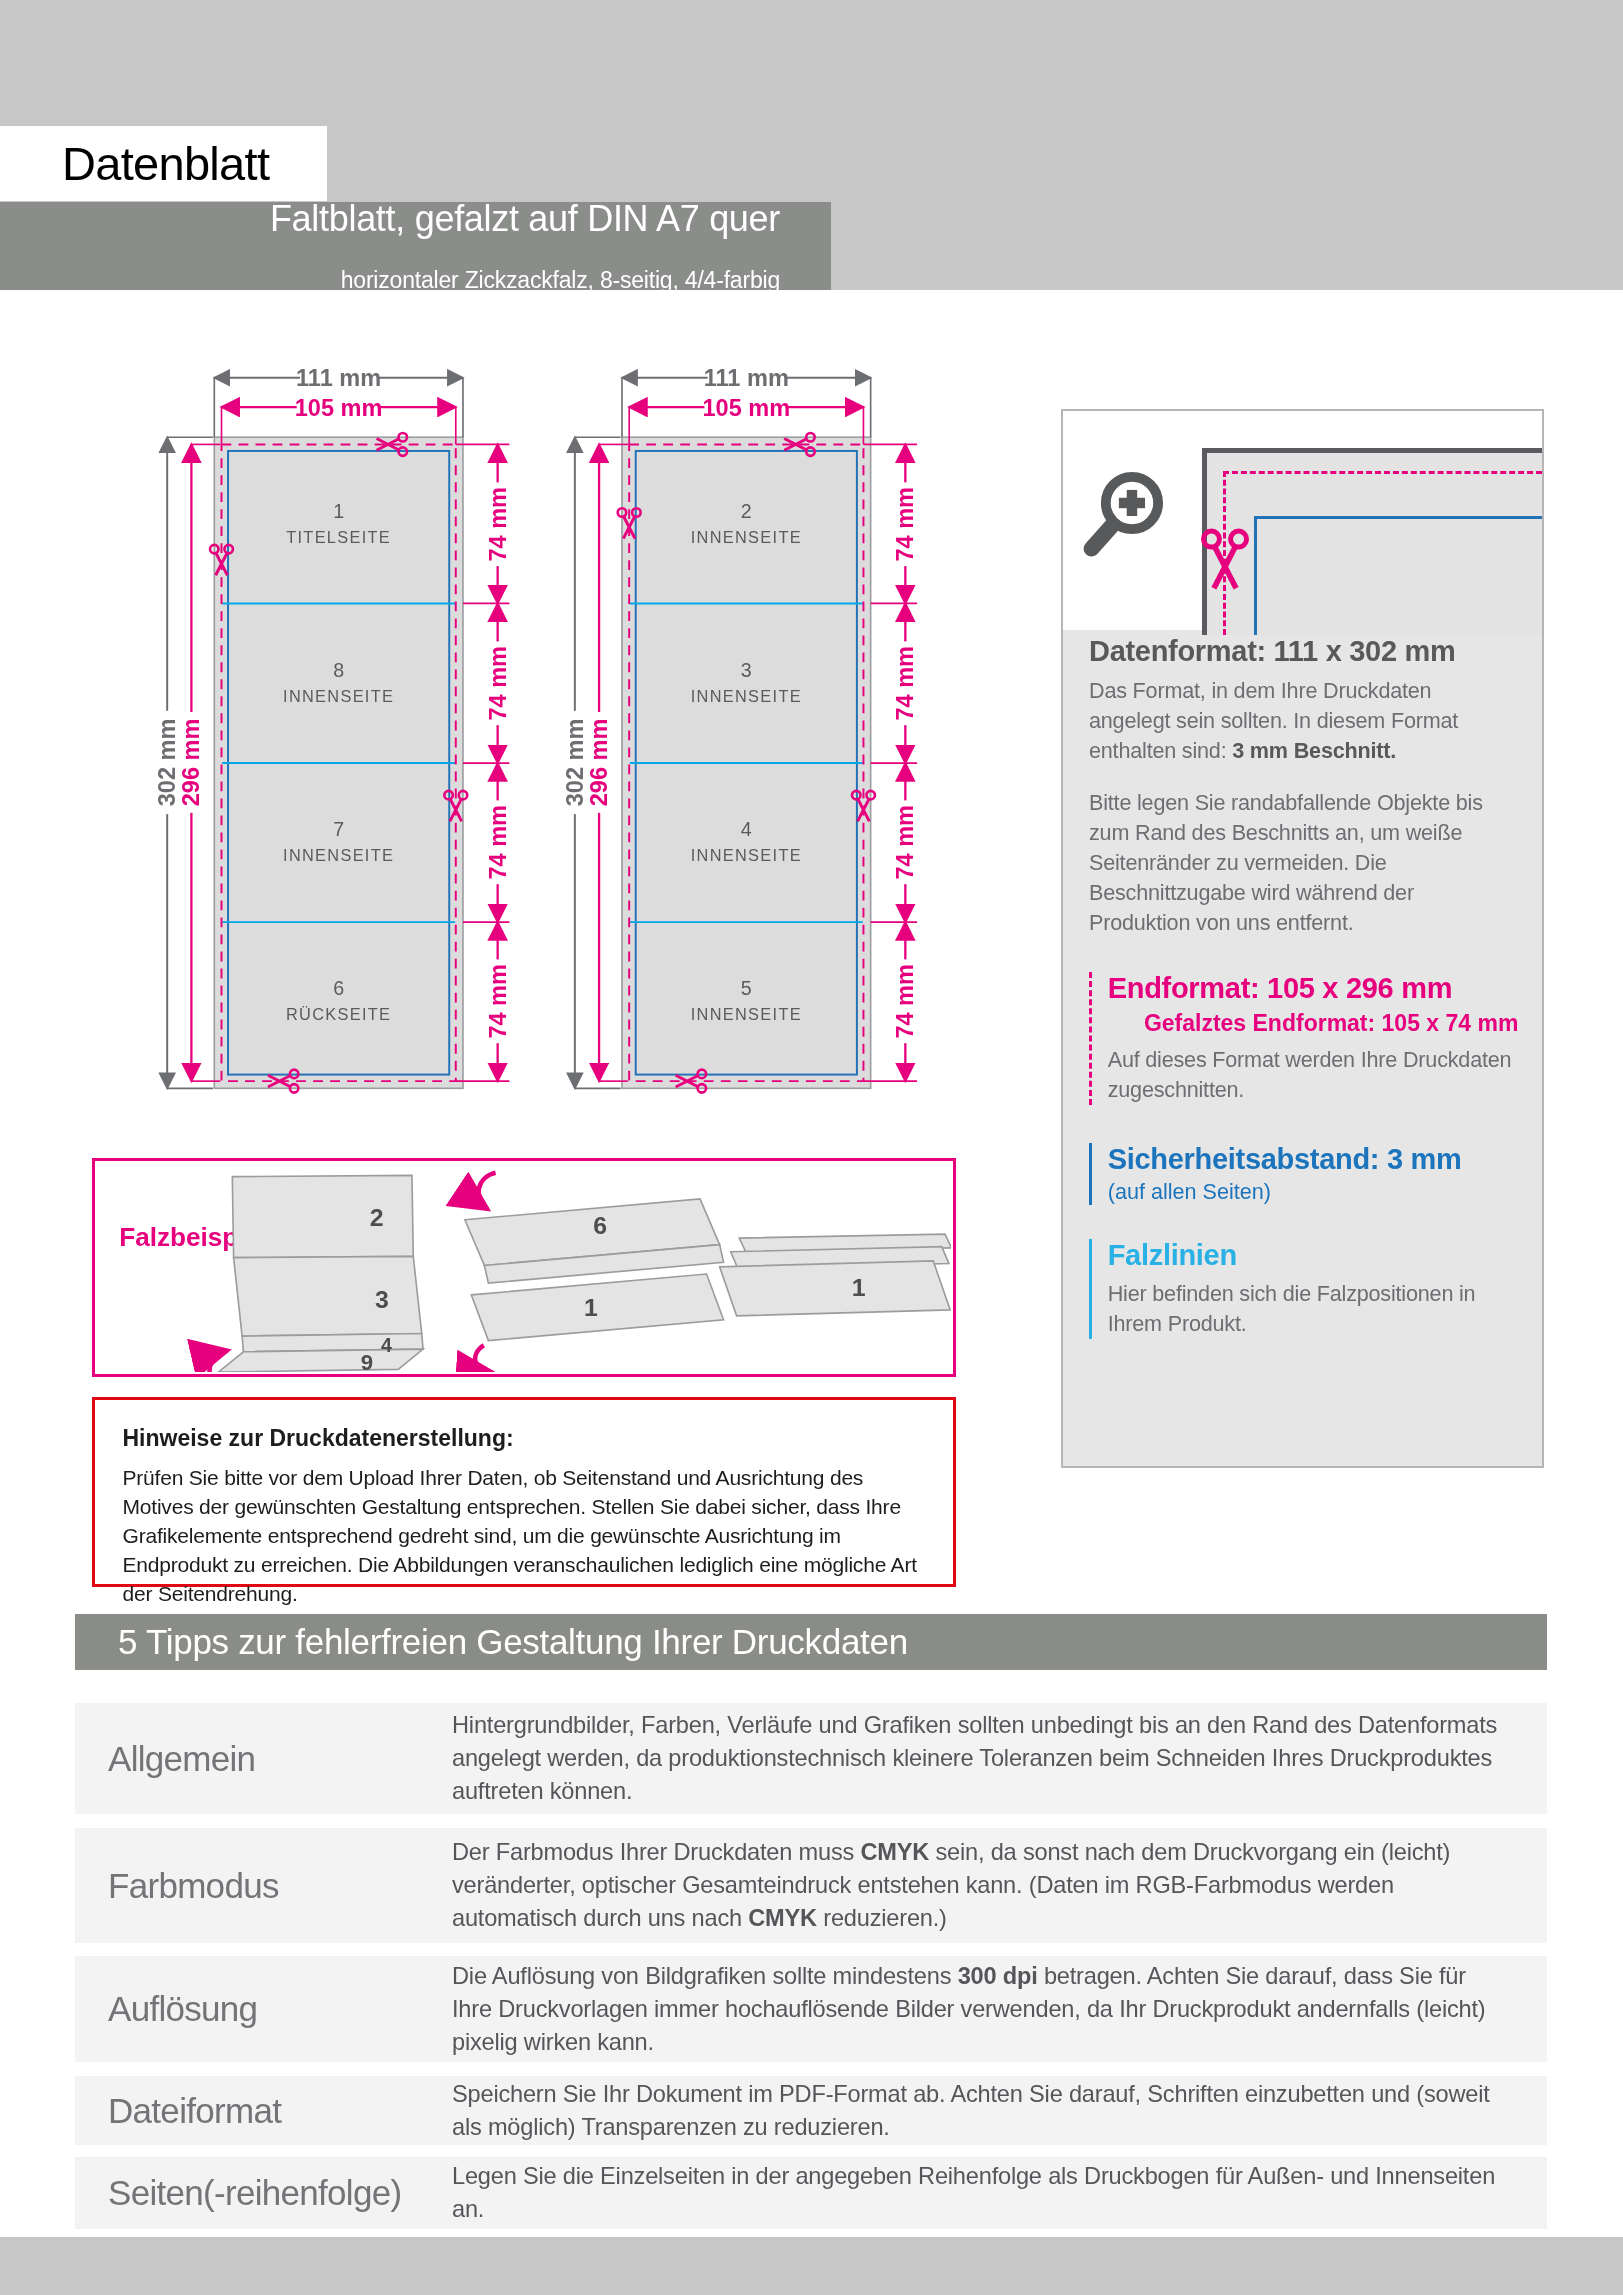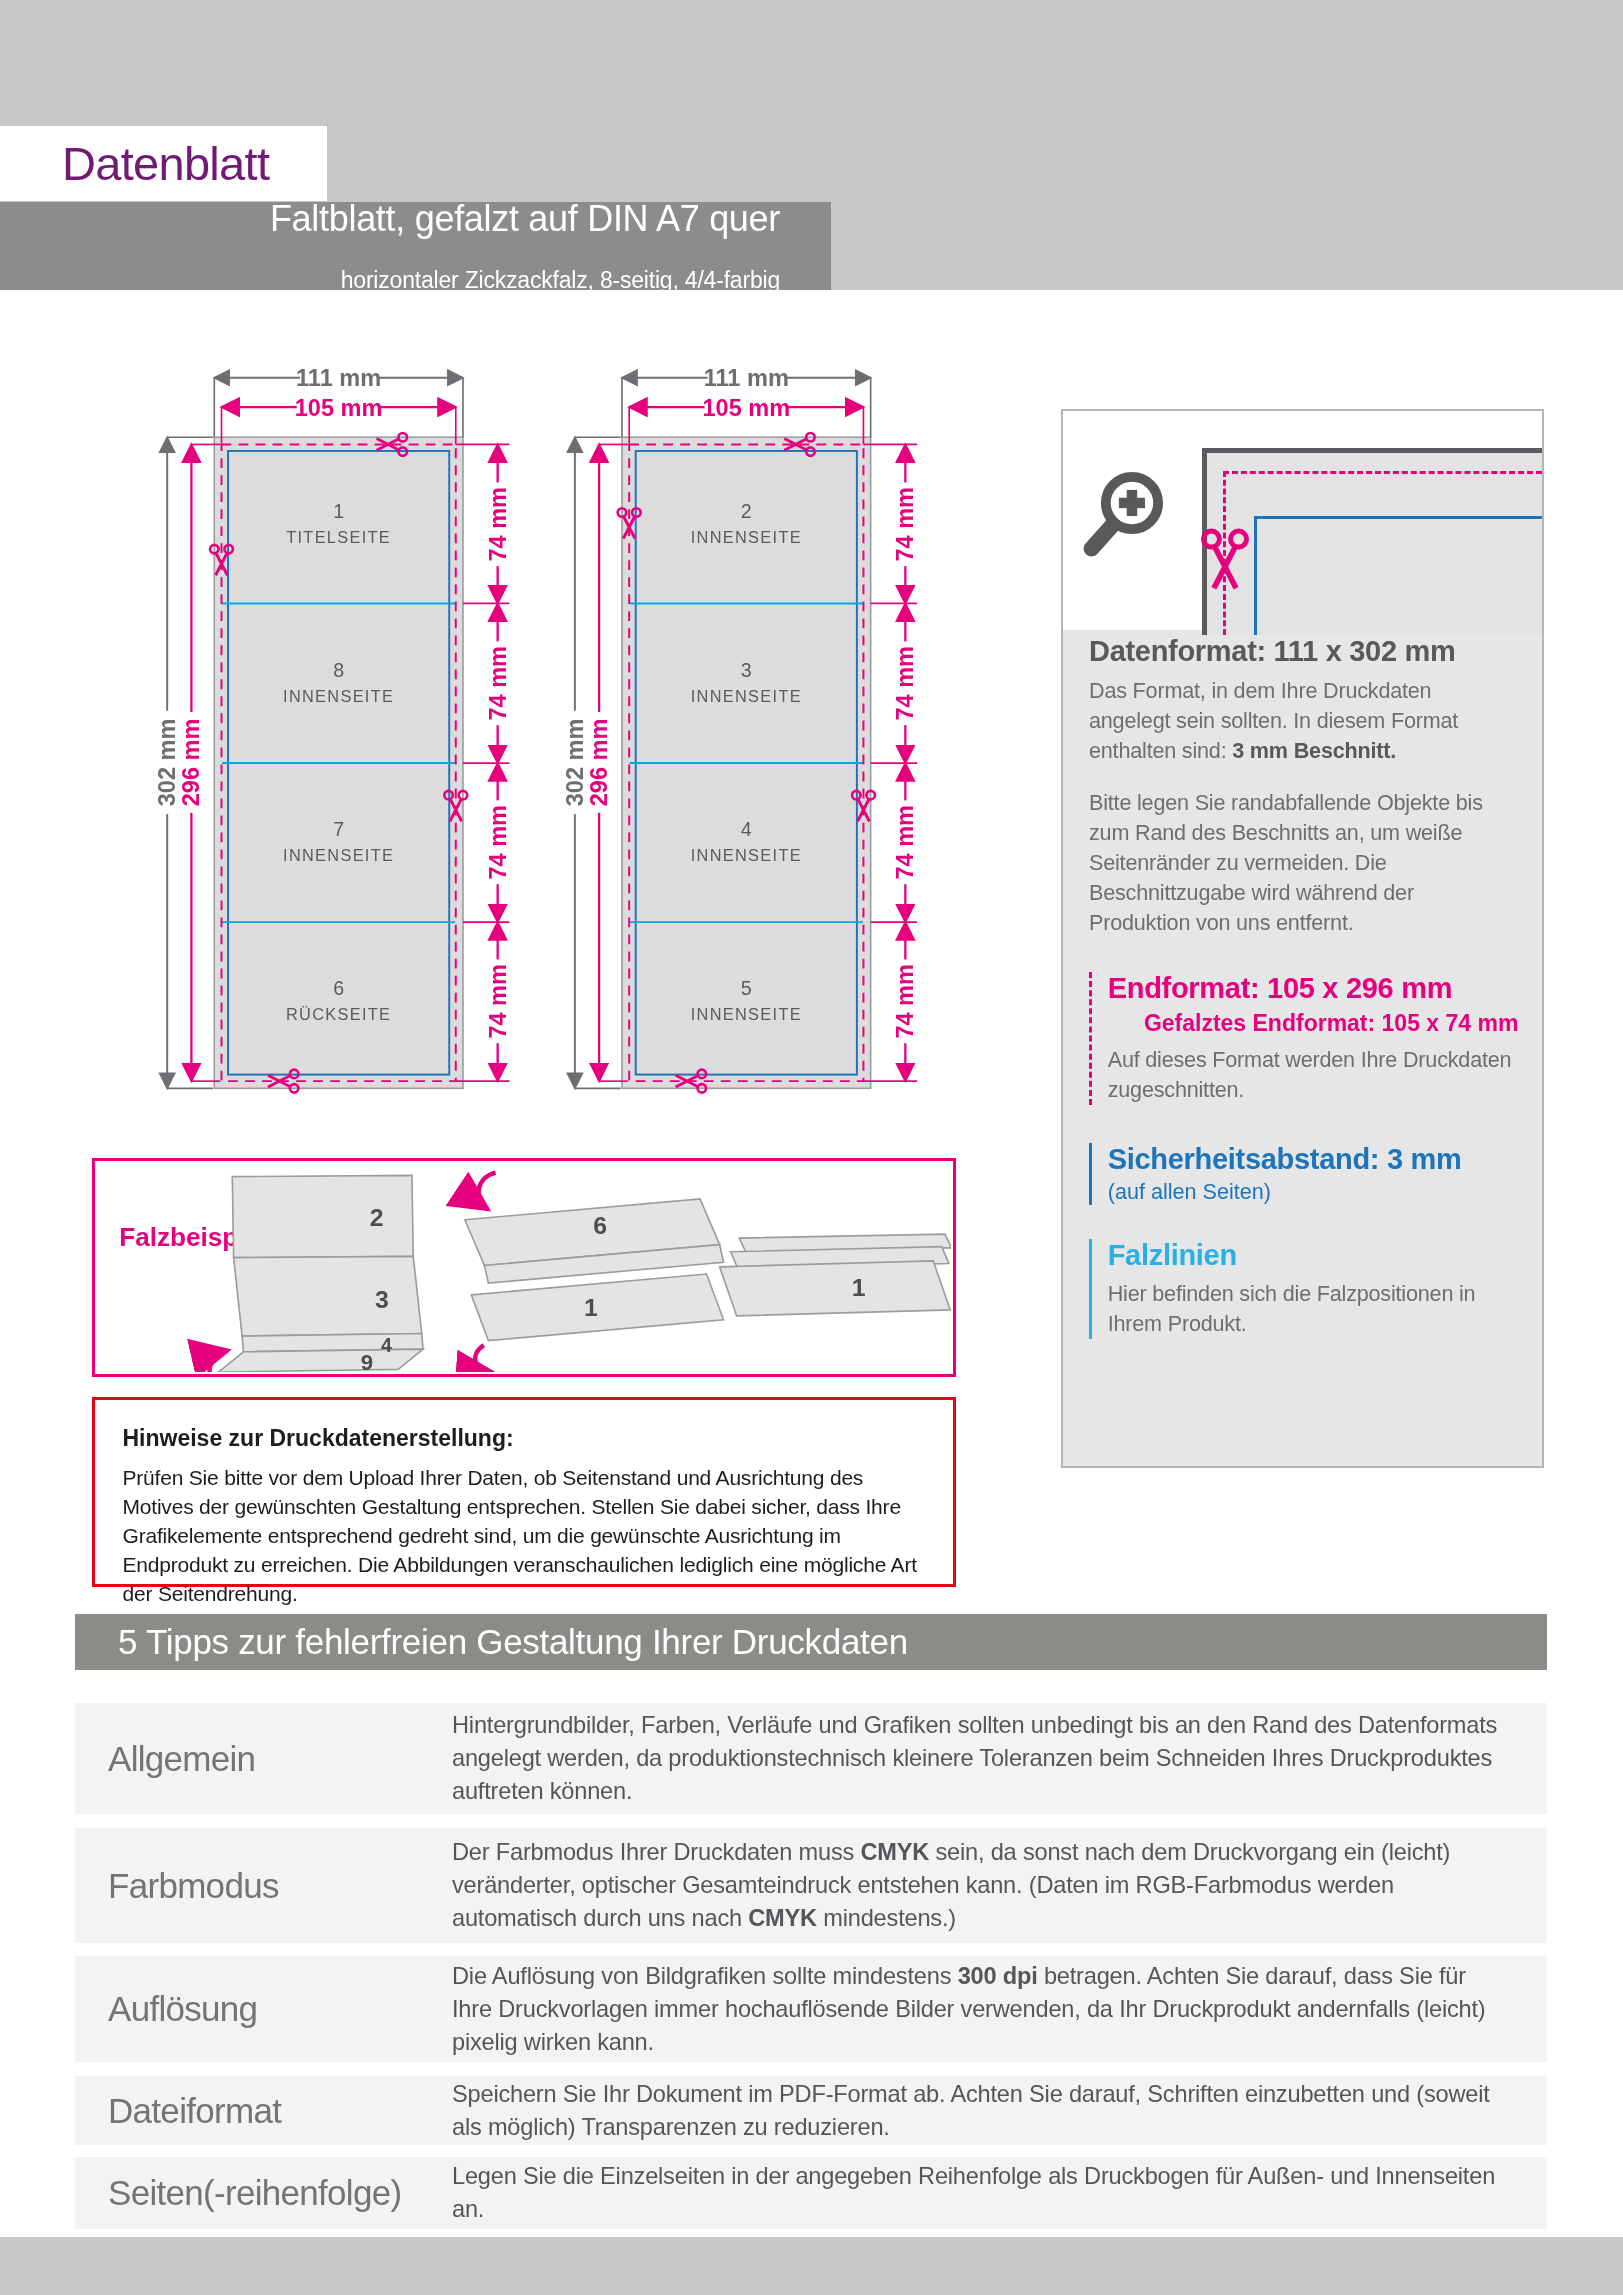--- a/index.html
+++ b/index.html
@@ -4,21 +4,21 @@
 <style>
   html,body{margin:0;padding:0;background:#fff;}
   .page{position:relative;width:1623px;height:2295px;background:#ffffff;overflow:hidden;
         font-family:"Liberation Sans",sans-serif;}
   .abs{position:absolute;box-sizing:border-box;}
 
   
   .top-band{left:0;top:0;width:1623px;height:290px;background:#c7c7c7;}
   .datenblatt-box{left:0;top:126px;width:327px;height:75px;background:#ffffff;
       display:flex;align-items:center;padding-left:62px;}
-  .datenblatt-box span{font-size:47px;color:#701a75;letter-spacing:-0.7px;}
+  .datenblatt-box span{font-size:47px;color:#000000;letter-spacing:-0.7px;}
   .banner{left:0;top:202px;width:831px;height:88px;background:#8a8d8a;color:#fff;
       display:flex;flex-direction:column;align-items:flex-end;justify-content:center;
       padding-right:51px;row-gap:15px;}
   .banner .l1{font-size:36px;letter-spacing:-0.3px;}
   .banner .l2{font-size:23px;letter-spacing:-0.2px;margin-top:12px;}
 
   
   text{font-family:"Liberation Sans",sans-serif;}
   .pnum{font-size:30px;fill:#5a5b5e;text-anchor:middle;}
   .pname{font-size:25px;fill:#5a5b5e;text-anchor:middle;letter-spacing:2px;}
@@ -311,21 +311,21 @@
     <span>5 Tipps zur fehlerfreien Gestaltung Ihrer Druckdaten</span>
   </div>
 
   <div class="abs tip-row" style="top:1703px;height:111px;">
     <div class="tip-label">Allgemein</div>
     <div class="tip-body">Hintergrundbilder, Farben, Verläufe und Grafiken sollten unbedingt bis an den Rand des Datenformats angelegt werden, da produktionstechnisch kleinere Toleranzen beim Schneiden Ihres Druckproduktes auftreten können.</div>
   </div>
 
   <div class="abs tip-row" style="top:1828px;height:115px;">
     <div class="tip-label">Farbmodus</div>
-    <div class="tip-body"><span>Der Farbmodus Ihrer Druckdaten muss </span><b>CMYK</b><span> sein, da sonst nach dem Druckvorgang ein (leicht) veränderter, optischer Gesamteindruck entstehen kann. (Daten im RGB-Farbmodus werden automatisch durch uns nach </span><b>CMYK</b><span> mindestens.)</span></div>
+    <div class="tip-body"><span>Der Farbmodus Ihrer Druckdaten muss </span><b>CMYK</b><span> sein, da sonst nach dem Druckvorgang ein (leicht) veränderter, optischer Gesamteindruck entstehen kann. (Daten im RGB-Farbmodus werden automatisch durch uns nach </span><b>CMYK</b><span> reduzieren.)</span></div>
   </div>
 
   <div class="abs tip-row" style="top:1956px;height:106px;">
     <div class="tip-label">Auflösung</div>
     <div class="tip-body"><span>Die Auflösung von Bildgrafiken sollte mindestens </span><b>300 dpi</b><span> betragen. Achten Sie darauf, dass Sie für Ihre Druckvorlagen immer hochauflösende Bilder verwenden, da Ihr Druckprodukt andernfalls (leicht) pixelig wirken kann.</span></div>
   </div>
 
   <div class="abs tip-row" style="top:2076px;height:69px;">
     <div class="tip-label">Dateiformat</div>
     <div class="tip-body">Speichern Sie Ihr Dokument im PDF-Format ab. Achten Sie darauf, Schriften einzubetten und (soweit als möglich) Transparenzen zu reduzieren.</div>

